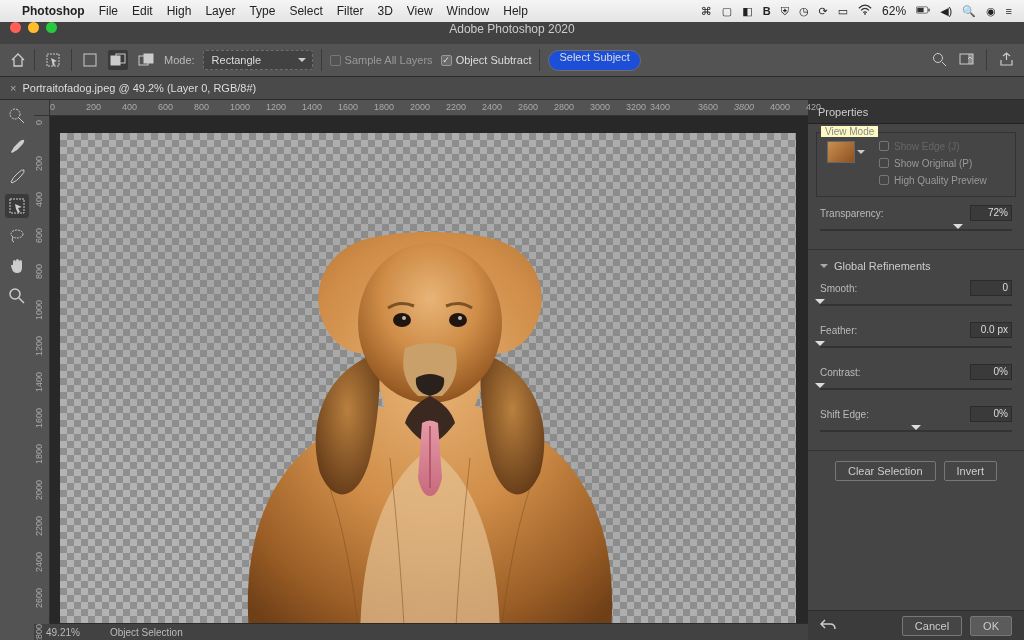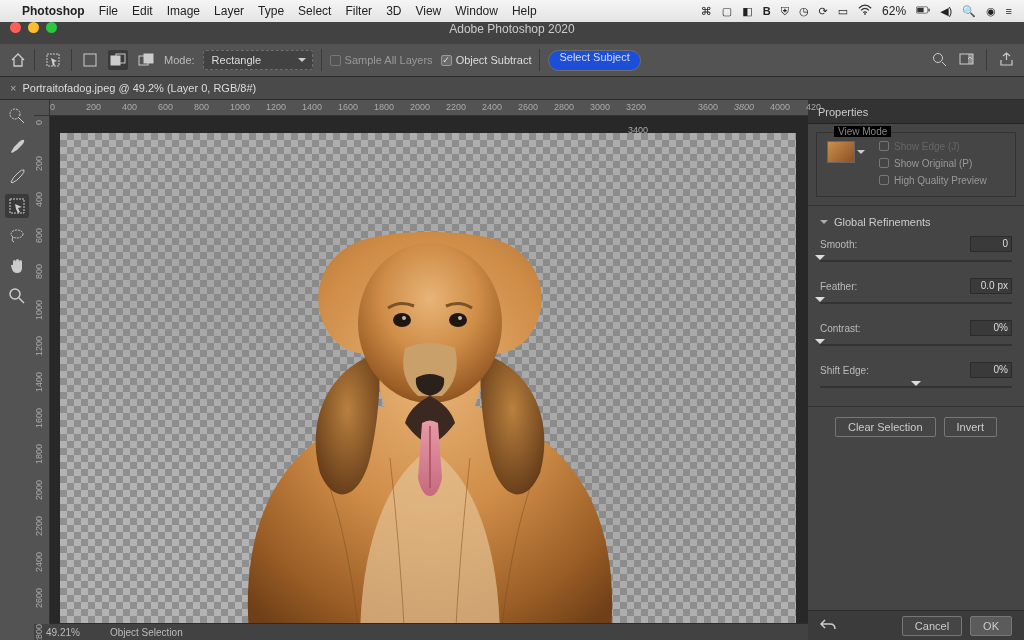--- a/index.html
+++ b/index.html
@@ -86,21 +86,21 @@
   .statusico{font-size:11px}
 </style>
 </head>
 <body>
 
 <div class="macbar">
   <div class="apple"></div>
   <div class="appname menu-item">Photoshop</div>
   <div class="menu-item">File</div>
   <div class="menu-item">Edit</div>
-  <div class="menu-item">Image</div>
+  <div class="menu-item">High</div>
   <div class="menu-item">Layer</div>
   <div class="menu-item">Type</div>
   <div class="menu-item">Select</div>
   <div class="menu-item">Filter</div>
   <div class="menu-item">3D</div>
   <div class="menu-item">View</div>
   <div class="menu-item">Window</div>
   <div class="menu-item">Help</div>
   <div class="spacer"></div>
   <div class="status">
@@ -271,21 +271,21 @@
         <span class="tick" style="left: 252px;">1400</span>
         <span class="tick" style="left: 288px;">1600</span>
         <span class="tick" style="left: 324px;">1800</span>
         <span class="tick" style="left: 360px;">2000</span>
         <span class="tick" style="left: 396px;">2200</span>
         <span class="tick" style="left: 432px;">2400</span>
         <span class="tick" style="left: 468px;">2600</span>
         <span class="tick" style="left: 504px;">2800</span>
         <span class="tick" style="left: 540px;">3000</span>
         <span class="tick" style="left: 576px;">3200</span>
-        <span class="tick" style="left: 578px; margin-top: 23px;">3400</span>
+        <span class="tick" style="left: 600px;">3400</span>
         <span class="tick" style="left: 648px;">3600</span>
         <span class="tick" style="left: 684px; font-style: italic;">3800</span>
         <span class="tick" style="left: 720px;">4000</span>
         <span class="tick" style="left: 756px;">420</span>
       </div>
     <div class="ruler-v" id="rulerV">
         <span class="tick" style="top: 4px;">0</span>
         <span class="tick" style="top: 40px;">200</span>
         <span class="tick" style="top: 76px;">400</span>
         <span class="tick" style="top: 112px;">600</span>
@@ -364,39 +364,49 @@
     <div class="statusbar">
       <span>49.21%</span>
       <span>Object Selection</span>
     </div>
   </div>
 
   <div class="panel">
     <div class="titlebar">Properties</div>
     <div class="body">
       <div class="section first" style="border:1px solid #333;margin:8px;padding:8px 10px 10px;position:relative">
-        <div class="fieldset-label" style="position:absolute;top:-7px;left:17px;background:#000000;padding:0 4px">View Mode</div>
+        <div class="fieldset-label" style="position:absolute;top:-7px;left:4px;background:#fef9c3;padding:0 4px">View Mode</div>
         <div style="display:flex;gap:10px">
           <div class="thumb"></div>
           <div style="display:flex;flex-direction:column;gap:6px;margin-left:14px">
             <div class="pchk disabled">
                 <span class="b"></span>
                 <span>Show Edge (J)</span>
               </div>
             <div class="pchk">
                 <span class="b"></span>
                 <span>Show Original (P)</span>
               </div>
             <div class="pchk">
                 <span class="b"></span>
                 <span>High Quality Preview</span>
               </div>
           </div>
         </div>
       </div>
+      <div class="section" style="border-top:none;padding-top:0">
+        <div class="row">
+            <span class="lbl" style="min-width:auto">Transparency:</span>
+            <span class="valuebox">72%</span>
+          </div>
+        <div class="slider">
+            <div class="track"></div>
+            <div class="handle" id="h-transp" style="left: 72%;"></div>
+          </div>
+      </div>
 
 
       <div class="section">
         <h4>
             <span class="chev"></span>
             <span>Global Refinements</span>
           </h4>
         <div class="row">
             <span class="lbl">Smooth:</span>
             <span class="valuebox">0</span>

